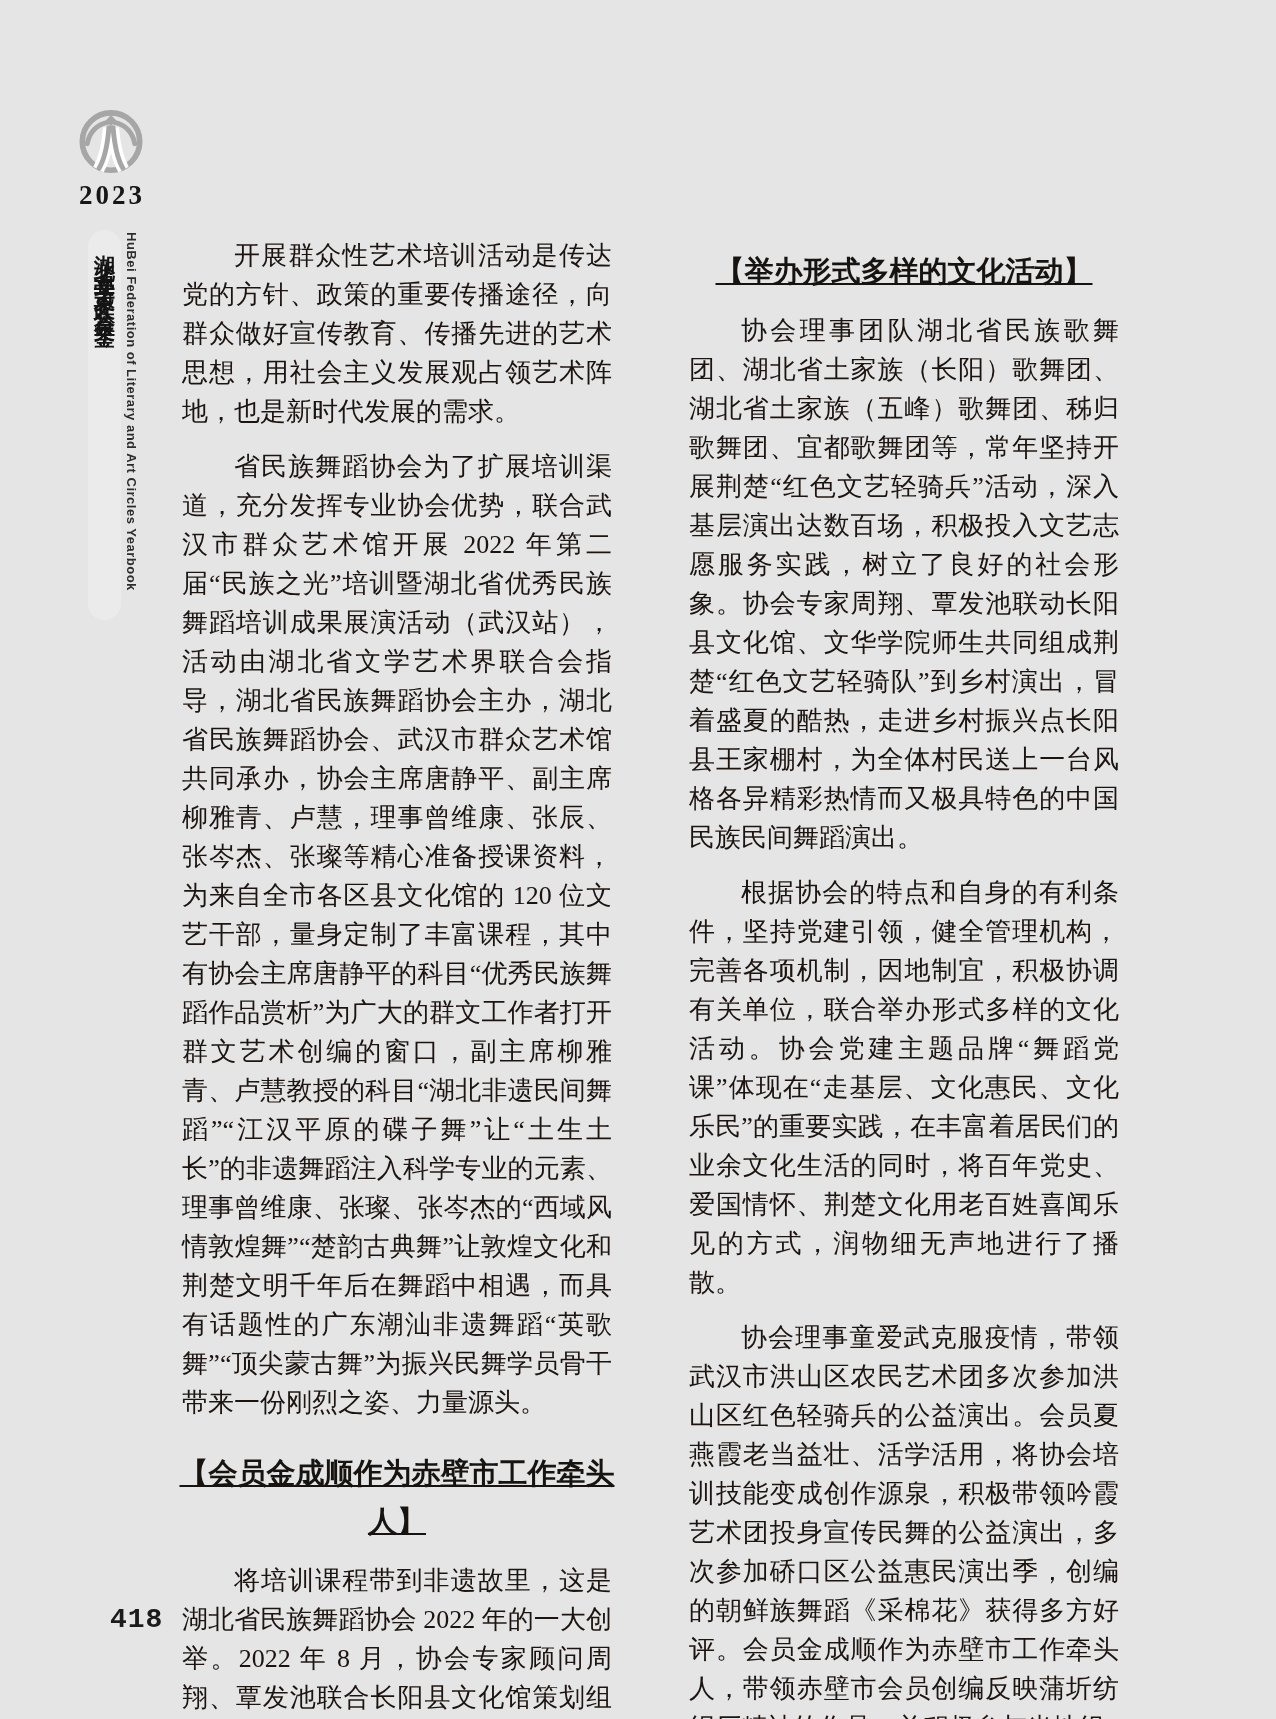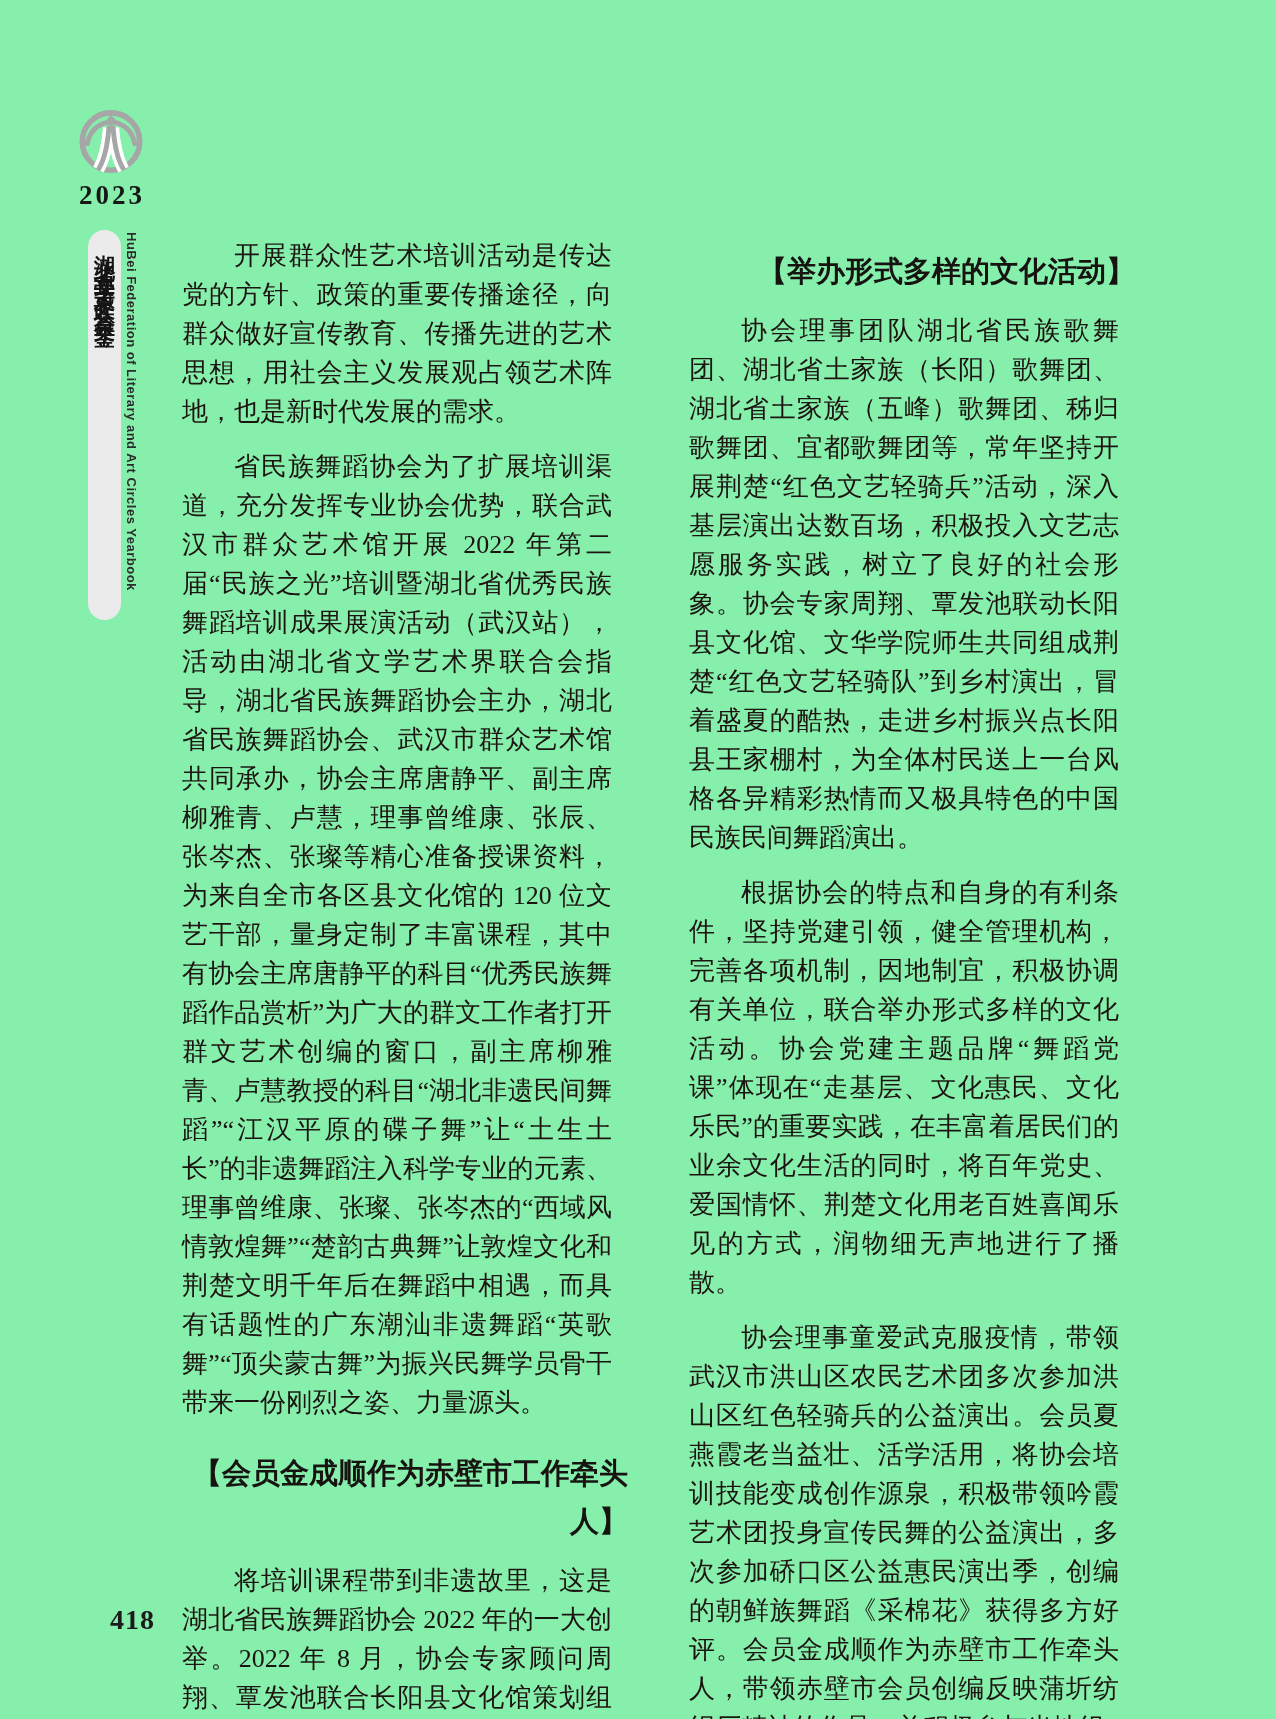--- a/index.html
+++ b/index.html
@@ -1,19 +1,19 @@
 <!DOCTYPE html>
 <html><head>
 <meta charset="utf-8">
 <style>
   html,body{margin:0;padding:0;background:#fff;}
   .page{
     position:relative;
     width:1276px;height:1719px;
-    background:#86efac;
+    background:#e5e5e5;
     overflow:hidden;
     font-family:"Liberation Serif", serif;
     color:#1c1410;
   }
   
   .logo{position:absolute;left:76px;top:106px;width:70px;height:74px;}
   .year{
     position:absolute;left:74px;top:180px;width:76px;
     text-align:center;font-weight:bold;font-size:27px;letter-spacing:3px;
     font-family:"Liberation Serif", serif;color:#171717;
@@ -43,26 +43,27 @@
     font-family:"Liberation Serif", serif;
   }
   .col-left{left:166px;}
   .col-right{left:673px;}
   .col p{margin:16px;}
   .col p.indent{text-indent:2em;}
   .section-heading{
     margin:27px 0 9px 0;
     font-size:29px;line-height:48px;font-weight:bold;
     font-family:"DejaVu Sans", sans-serif;color:#171310;
-    text-align:right;
+    text-align:center;
+    text-decoration:underline;
   }
   
   .page-number{
     position:absolute;left:110px;top:1604px;
-    font-family:Liberation Serif, serif;
+    font-family:Liberation Mono, monospace;
     font-size:28px;font-weight:bold;letter-spacing:1px;color:#1b1b1b;
   }
 </style>
 </head>
 <body>
 
 <div class="page">
 
   <svg class="logo" viewBox="0 0 100 104" xmlns="http://www.w3.org/2000/svg" aria-hidden="true">
     <circle cx="50" cy="50" r="41" fill="none" stroke="#a6a6a6" stroke-width="8"></circle>

